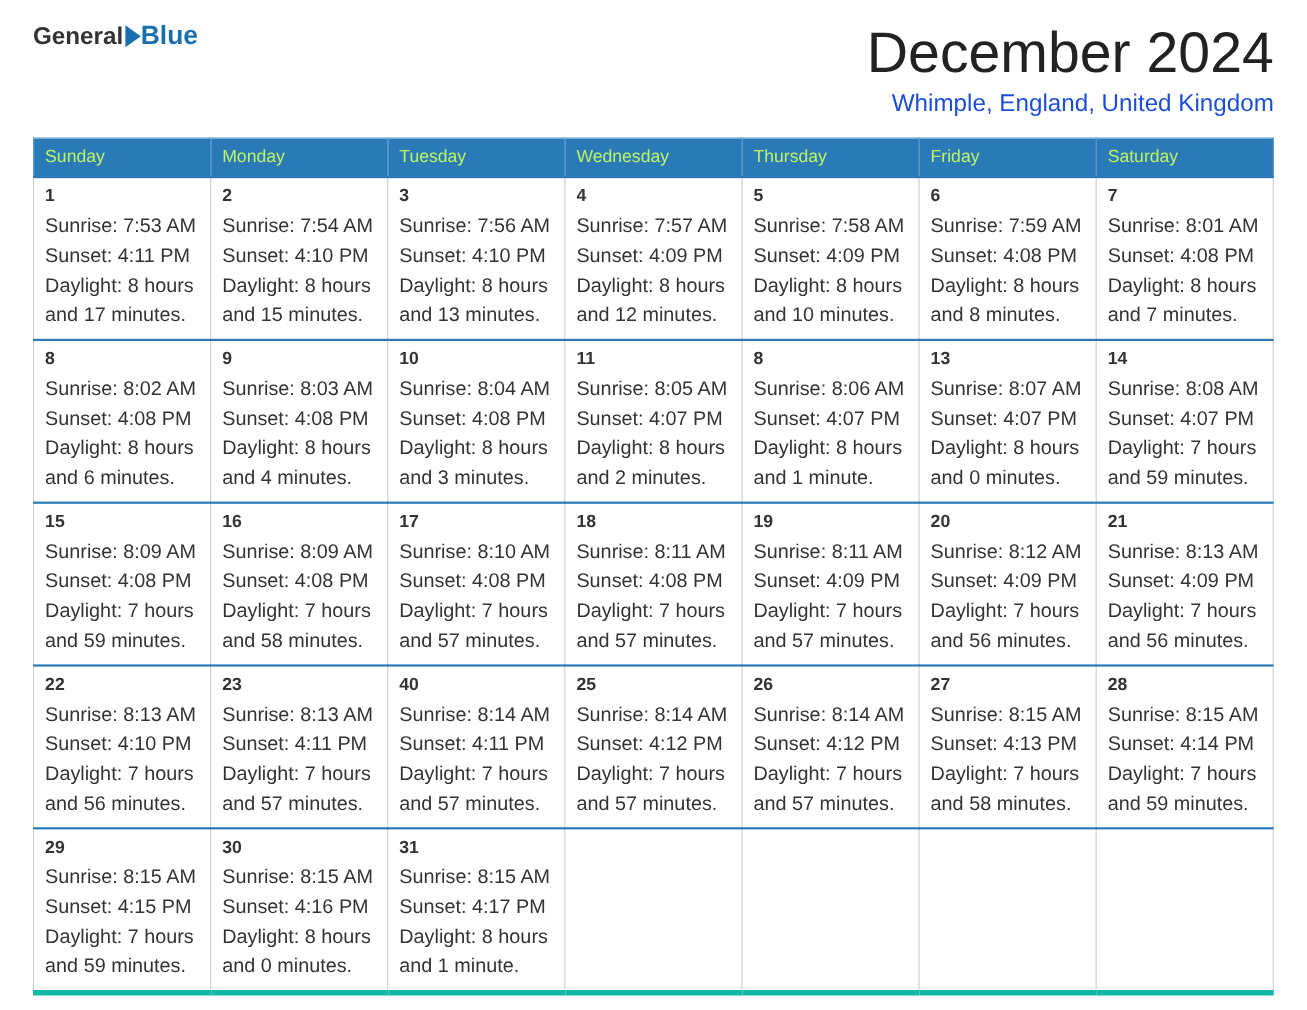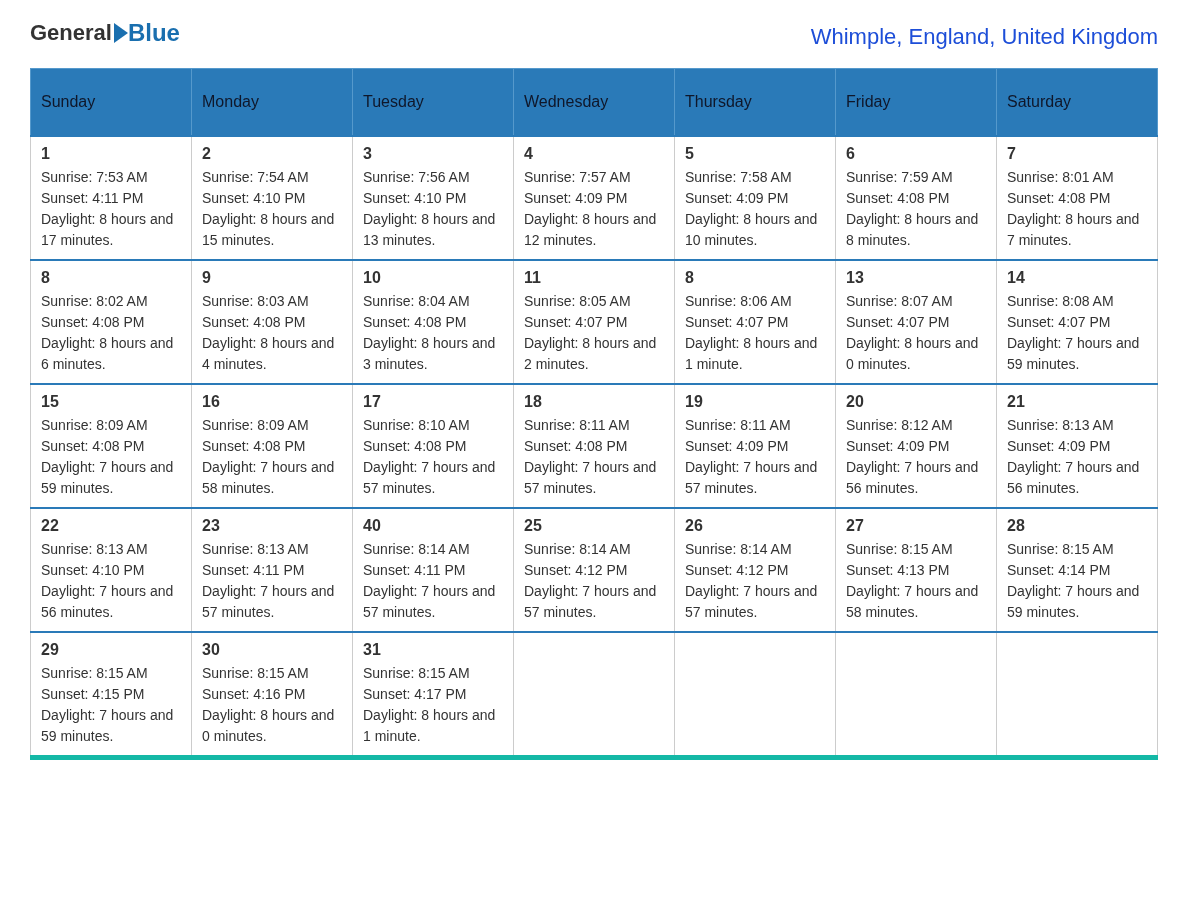--- a/index.html
+++ b/index.html
@@ -48,65 +48,66 @@
       color: #1d4ed8;
       margin-top: 4px;
     }
     .calendar {
       width: 100%;
       border-collapse: collapse;
       border: 1px solid #aaa;
     }
     .calendar th {
       background-color: #2a7ab8;
-      color: #0f172a;
+      color: #bef264;
       font-size: 16px;
       font-weight: normal;
-      padding: 24px 10px;
+      padding: 8px 10px;
       text-align: left;
       border: 1px solid #5599cc;
     }
     .calendar td {
       vertical-align: top;
       padding: 8px 10px;
       border: 1px solid #ccc;
       width: calc(100%/7);
       font-size: 13px;
       color: #333;
       min-height: 100px;
     }
     .calendar tr { border-bottom: 2px solid #2a7ab8; }
     .day-num {
       font-size: 16px;
       font-weight: bold;
       display: block;
       margin-bottom: 4px;
     }
     .day-info {
-      font-size: 14px;
+      font-size: 18px;
       line-height: 1.5;
       color: #333;
     }
     .last-row td { border-bottom: 5px solid #14b8a6; }
     .empty-cell { background: #fff; }
   </style>
 </head>
 <body>
 
 <div class="header">
   <div class="logo">
     <div style="display:flex; line-height:1.15;">
       <div style="display:flex; align-items:center;">
         <span class="logo-text">General</span>
         <span class="logo-arrow"></span>
       </div>
       <span class="logo-text blue" style="font-size:24px; font-weight:bold; color:#1a6faf;">Blue</span>
     </div>
   </div>
   <div class="title-block">
+    <div class="month-title">December 2024</div>
     <div class="location">Whimple, England, United Kingdom</div>
   </div>
 </div>
 
 <table class="calendar">
   <thead>
     <tr>
       <th>Sunday</th>
       <th>Monday</th>
       <th>Tuesday</th>

